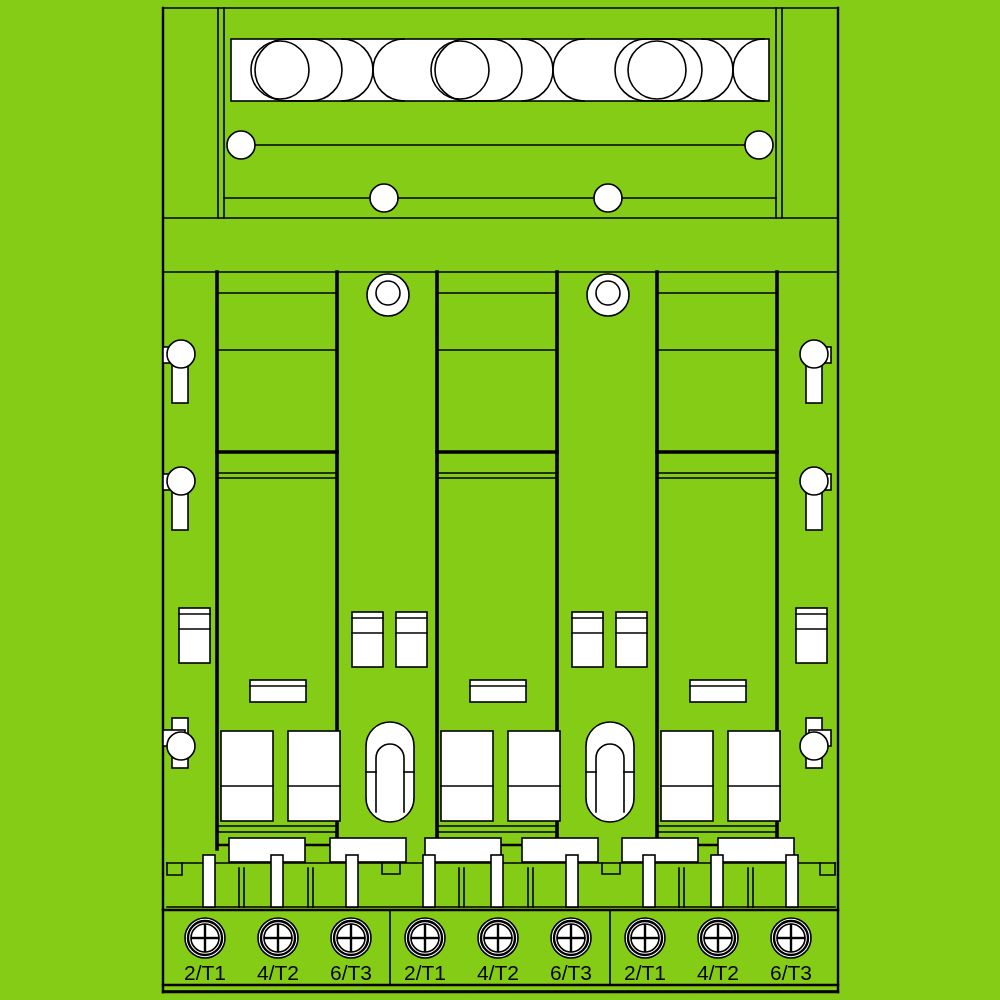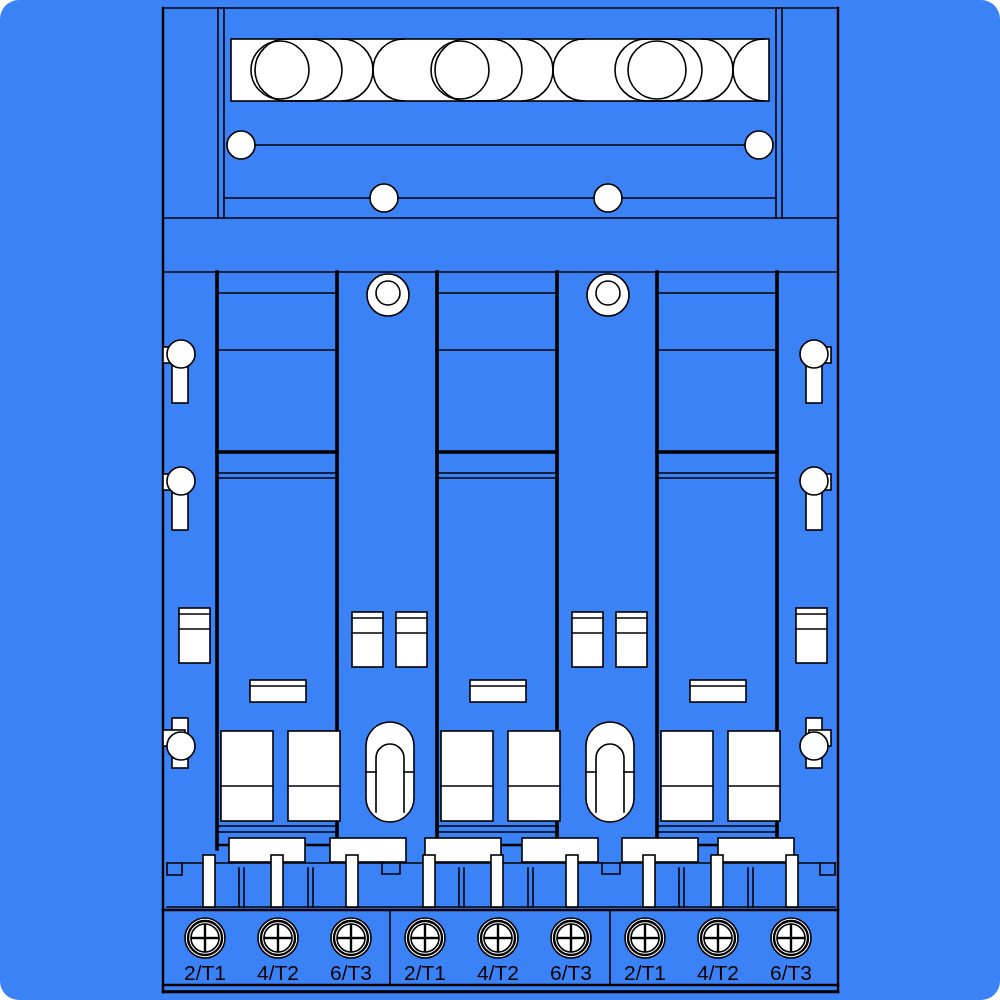--- a/index.html
+++ b/index.html
@@ -10,22 +10,21 @@
   body {
     width: 1000px;
     height: 1000px;
     overflow: hidden;
     font-family: "Liberation Sans", sans-serif;
   }
   #stage {
     position: relative;
     width: 1000px;
     height: 1000px;
-    background: #3b82f6;
-    border-radius: 19px;
+    background: #84cc16;
   }
   #drawing {
     display: block;
     width: 1000px;
     height: 1000px;
   }
   .ln   { stroke: #000000; fill: none; stroke-linecap: square; }
   .thin { stroke-width: 1.6; }
   .med  { stroke-width: 2.4; }
   .thick{ stroke-width: 3.6; }

